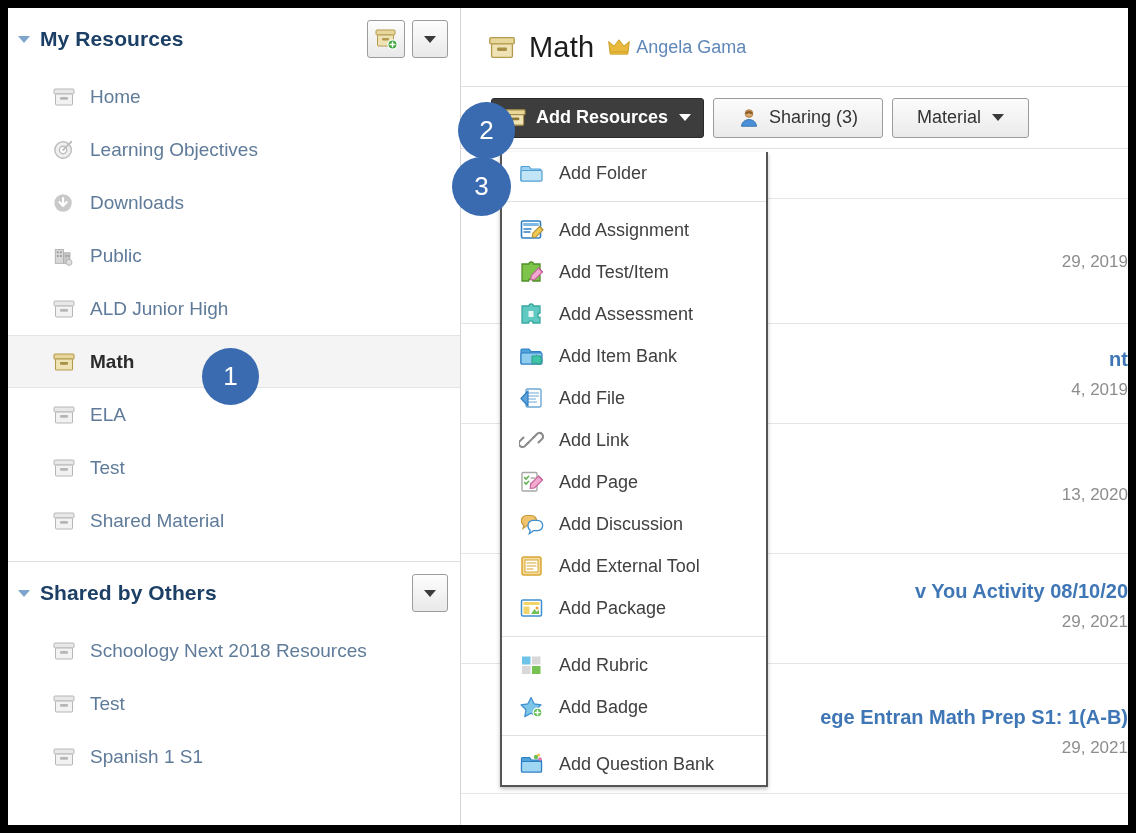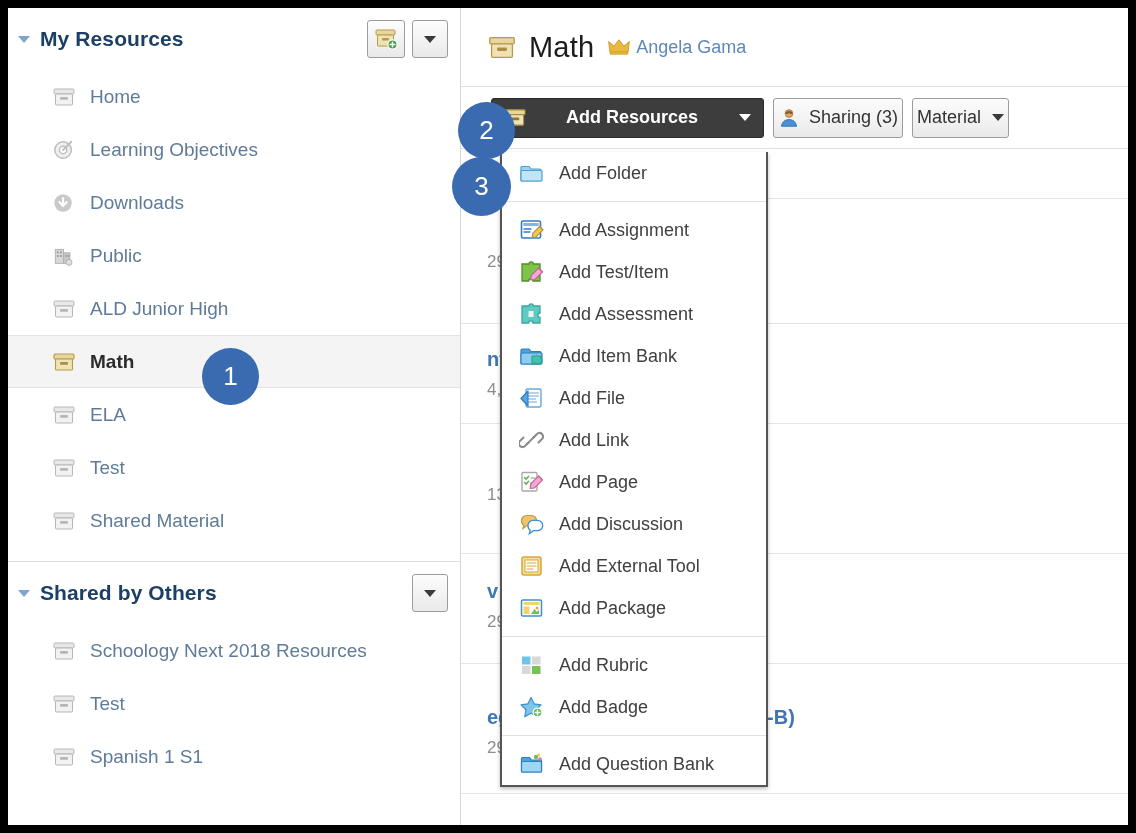--- a/index.html
+++ b/index.html
@@ -18,20 +18,21 @@
     background: #000000;
   }
 
   
   #page {
     position: absolute;
     left: 8px; top: 8px;
     width: 1120px; height: 817px;
     background: #ffffff;
     overflow: hidden;
+    text-align: right;
   }
 
   
   #sidebar {
     position: absolute;
     left: 0; top: 0;
     width: 453px;
     height: 817px;
     background: #ffffff;
     border-right: 1px solid #d6d6d6;
@@ -152,36 +153,35 @@
     display: flex;
     align-items: center;
     padding-left: 30px;
     gap: 9px;
     border-bottom: 1px solid #e0e0e0;
     background: #ffffff;
   }
   .tb-btn {
     height: 40px;
     display: flex; align-items: center;
-    padding: 0 4px;
+    padding: 0 24px;
     border: 1px solid #9c9c9c;
     border-radius: 3px;
     background: linear-gradient(#fcfcfc, #eaeaea);
     font-size: 18px;
     color: #333333;
     cursor: pointer;
     white-space: nowrap;
   }
   .tb-btn.primary {
     background: #3d3d3d;
     border-color: #2a2a2a;
     color: #ffffff;
     font-weight: bold;
     padding: 4px 12px;
-    gap: 30px;
   }
   .tb-btn .tb-ico { margin-right: 9px; display:flex; align-items:center; }
   .tb-btn .tb-caret {
     margin-left: 11px;
     width: 0; height: 0;
     border-left: 6px solid transparent;
     border-right: 6px solid transparent;
     border-top: 7px solid #ffffff;
   }
   .tb-btn.plain .tb-caret { border-top-color: #3a3a3a; }

